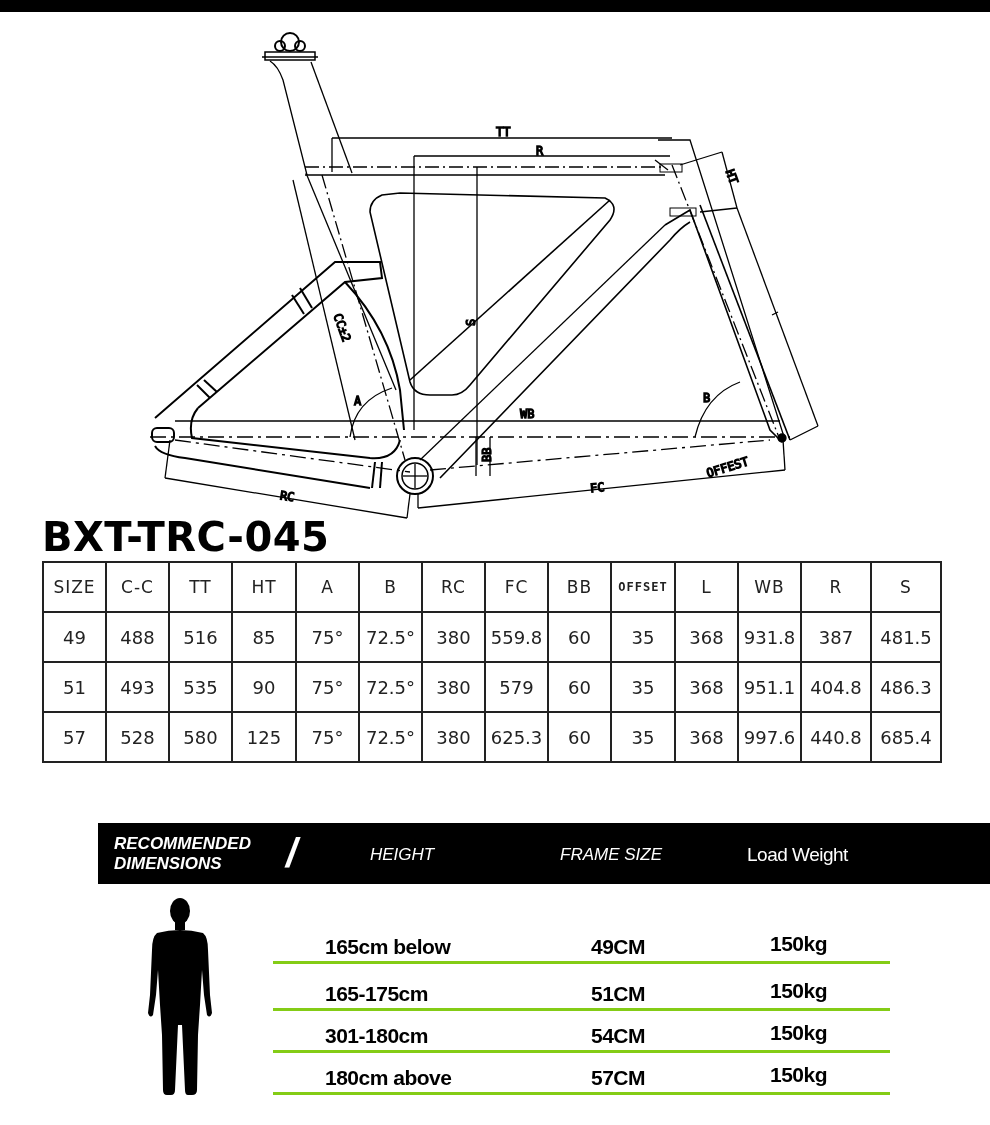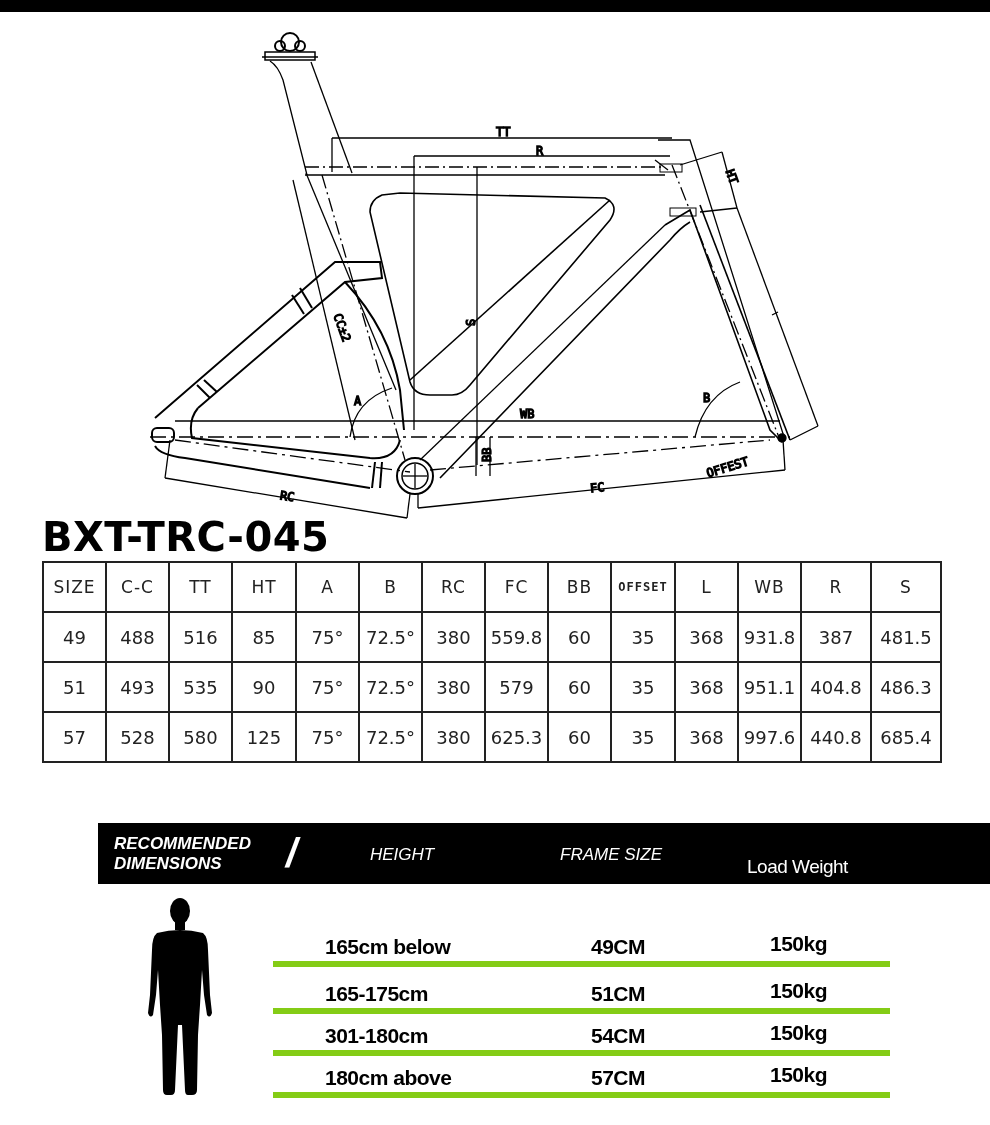--- a/index.html
+++ b/index.html
@@ -10,23 +10,23 @@
   .diagram text { font-family: "DejaVu Sans Mono", monospace; font-size: 12px; fill: #000; }
   .model { position: absolute; left: 42px; top: 517px; font-family: "DejaVu Sans", sans-serif; font-weight: bold; font-size: 40px; letter-spacing: 0.5px; line-height: 40px; }
   table.geo { position: absolute; left: 42px; top: 561px; border-collapse: collapse; table-layout: fixed; }
   table.geo td, table.geo th { border: 2px solid #222; text-align: center; font-family: "DejaVu Sans", sans-serif; font-weight: normal; font-size: 18px; color: #222; padding: 0; height: 48px; }
   table.geo th { font-size: 17px; letter-spacing: 1px; }
   table.geo th.small { font-size: 12px; letter-spacing: 1px; font-family: "DejaVu Sans Mono", monospace; font-weight: bold; }
   .rec-bar { position: absolute; left: 98px; top: 823px; width: 964px; height: 61px; background: #000; color: #fff; }
   .rec-title { position: absolute; left: 16px; top: 11px; font-family: "Liberation Sans", sans-serif; font-weight: bold; font-style: italic; font-size: 17px; line-height: 20px; }
   .rec-slash { position: absolute; left: 188px; top: 8px; font-size: 40px; font-weight: bold; font-style: italic; line-height: 44px; }
   .rec-col { position: absolute; top: 22px; font-family: "Liberation Sans", sans-serif; font-style: italic; font-size: 17px; text-align: center; }
-  .rec-col.load { font-style: normal; font-size: 19px; top: 21px; letter-spacing: -0.5px; margin-top: 12px; }
+  .rec-col.load { font-style: normal; font-size: 19px; top: 21px; letter-spacing: -0.5px; }
   .person { position: absolute; left: 140px; top: 895px; width: 80px; height: 205px; }
-  .size-row { position: absolute; left: 273px; width: 617px; height: 40px; border-bottom: 6px solid #84cc16; }
+  .size-row { position: absolute; left: 273px; width: 617px; height: 40px; border-bottom: 3px solid #84cc16; }
   .size-row span { position: absolute; bottom: 2px; font-family: "Liberation Sans", sans-serif; font-weight: bold; font-size: 21px; letter-spacing: -0.5px; }
   .size-row .h { left: 52px; }
   .size-row .f { left: 318px; }
   .size-row .w { left: 497px; bottom: 5px; }
 </style>
 </head>
 <body>
 
 <div class="topbar"></div>
 

